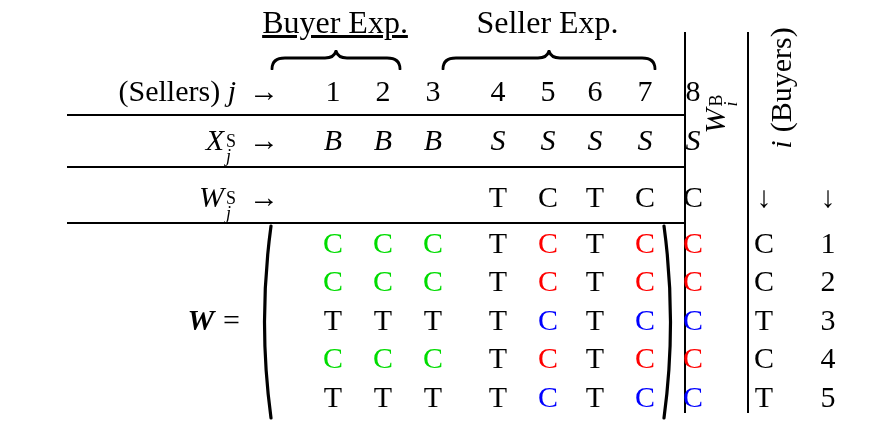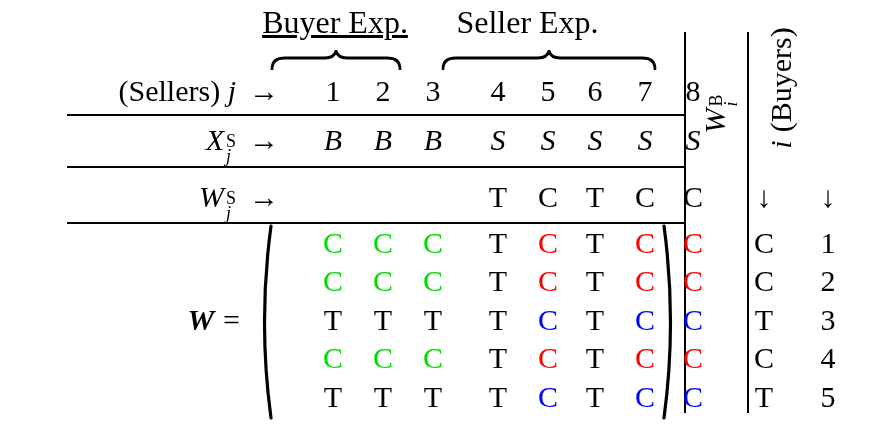--- a/index.html
+++ b/index.html
@@ -12,21 +12,21 @@
   .lab{position:absolute;left:58px;width:130px;text-align:right;}
   .arr{position:absolute;left:192px;width:48px;text-align:center;}
   .c1{left:262px;width:46px;} .c2{left:312px;width:46px;} .c3{left:362px;width:46px;}
   .c4{left:427px;width:46px;} .c5{left:477px;width:46px;} .c6{left:524px;width:46px;}
   .c7{left:574px;width:46px;} .c8{left:622px;width:46px;}
   .cw{left:693px;width:46px;} .ci{left:757px;width:46px;}
   .it{font-style:italic;}
   .bold{font-weight:bold;}
   .grouphdr{position:absolute;top:3px;height:38px;line-height:38px;font-size:32px;text-align:center;}
   #buyer-hdr{left:262px;width:146px;text-decoration:underline;}
-  #seller-hdr{left:407px;width:241px;}
+  #seller-hdr{left:427px;width:241px;}
   .mstack{display:inline-block;font-size:18px;line-height:15px;vertical-align:-12px;margin-left:2px;text-align:left;}
   .mstack span{display:block;}
   .mstack .sup{font-style:normal;}
   .mstack .sub{font-style:italic;}
   .hl{position:absolute;height:1.5px;background:#000;}
   .vl{position:absolute;width:1.5px;background:#000;}
   #hl1{left:67px;top:114px;width:618px;}
   #hl2{left:67px;top:166px;width:618px;}
   #hl3{left:67px;top:222px;width:618px;}
   #vl1{left:684px;top:32px;height:381px;}

